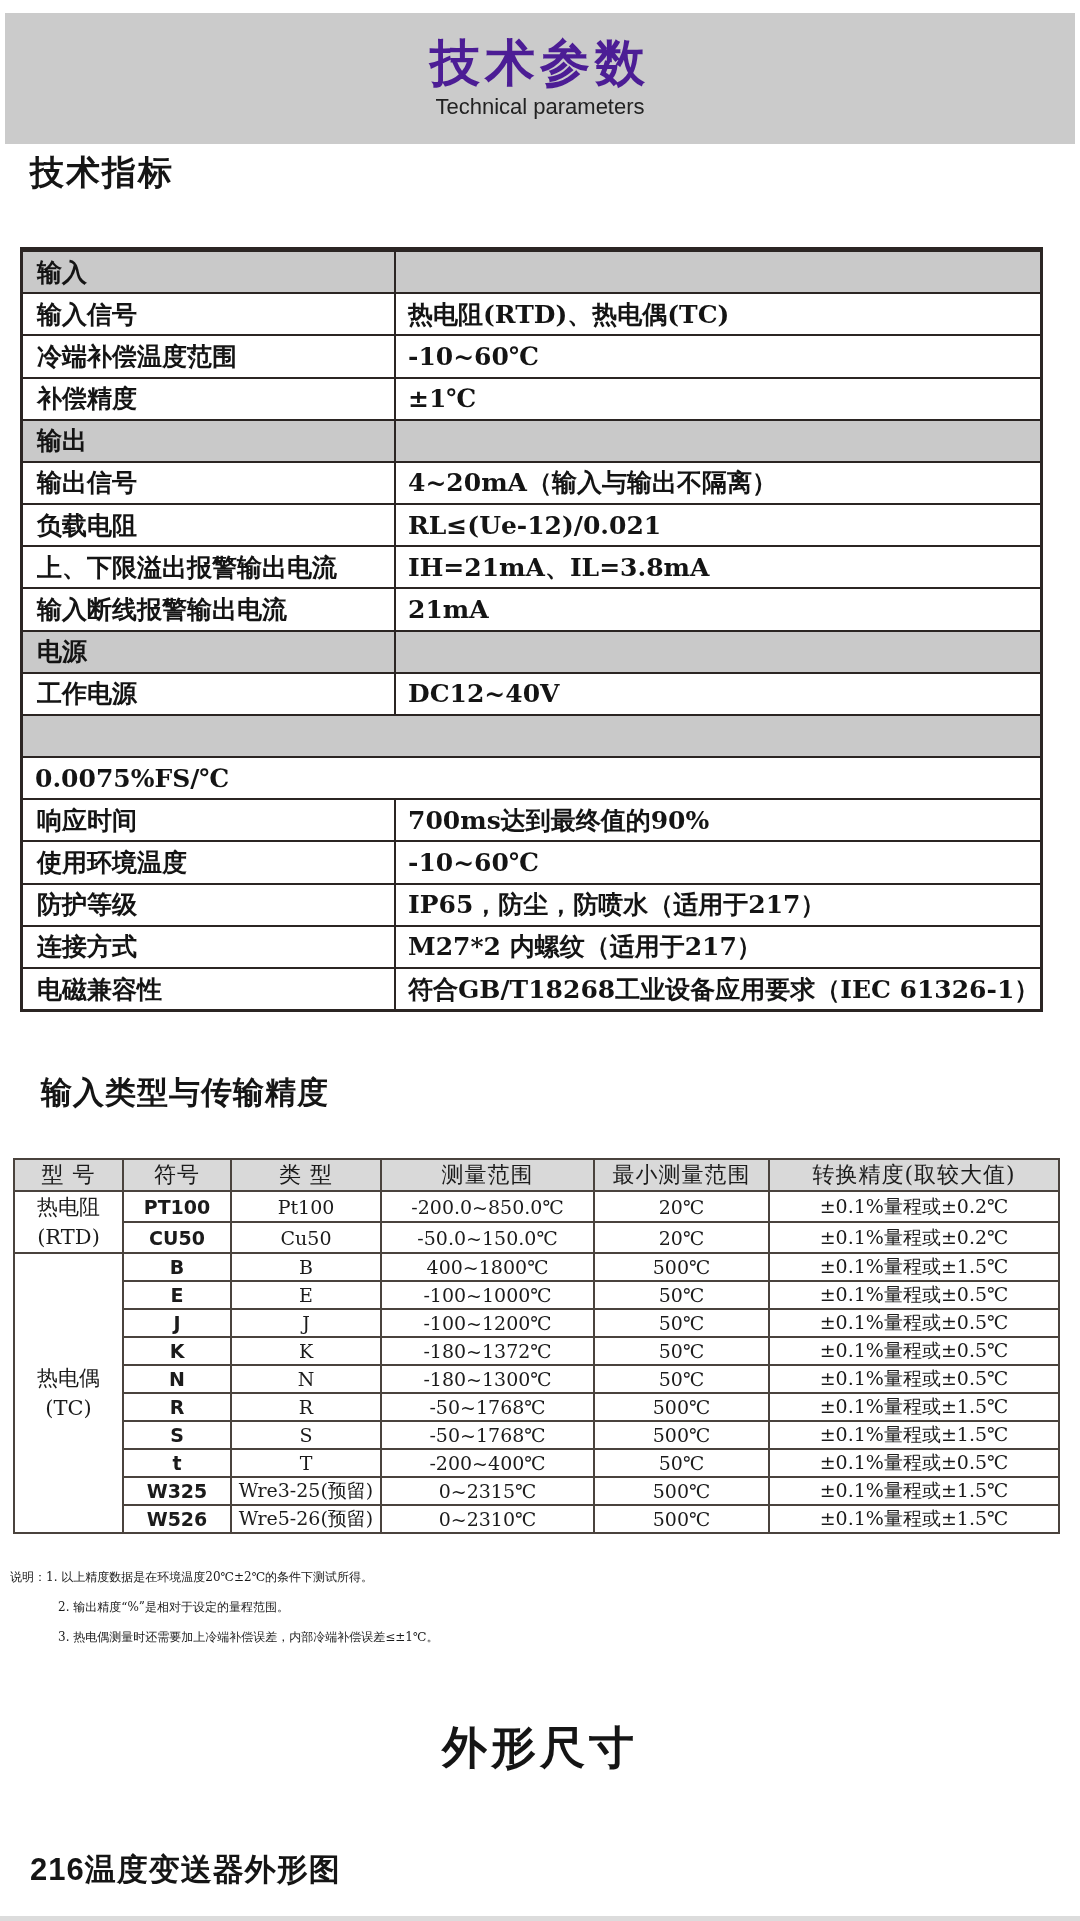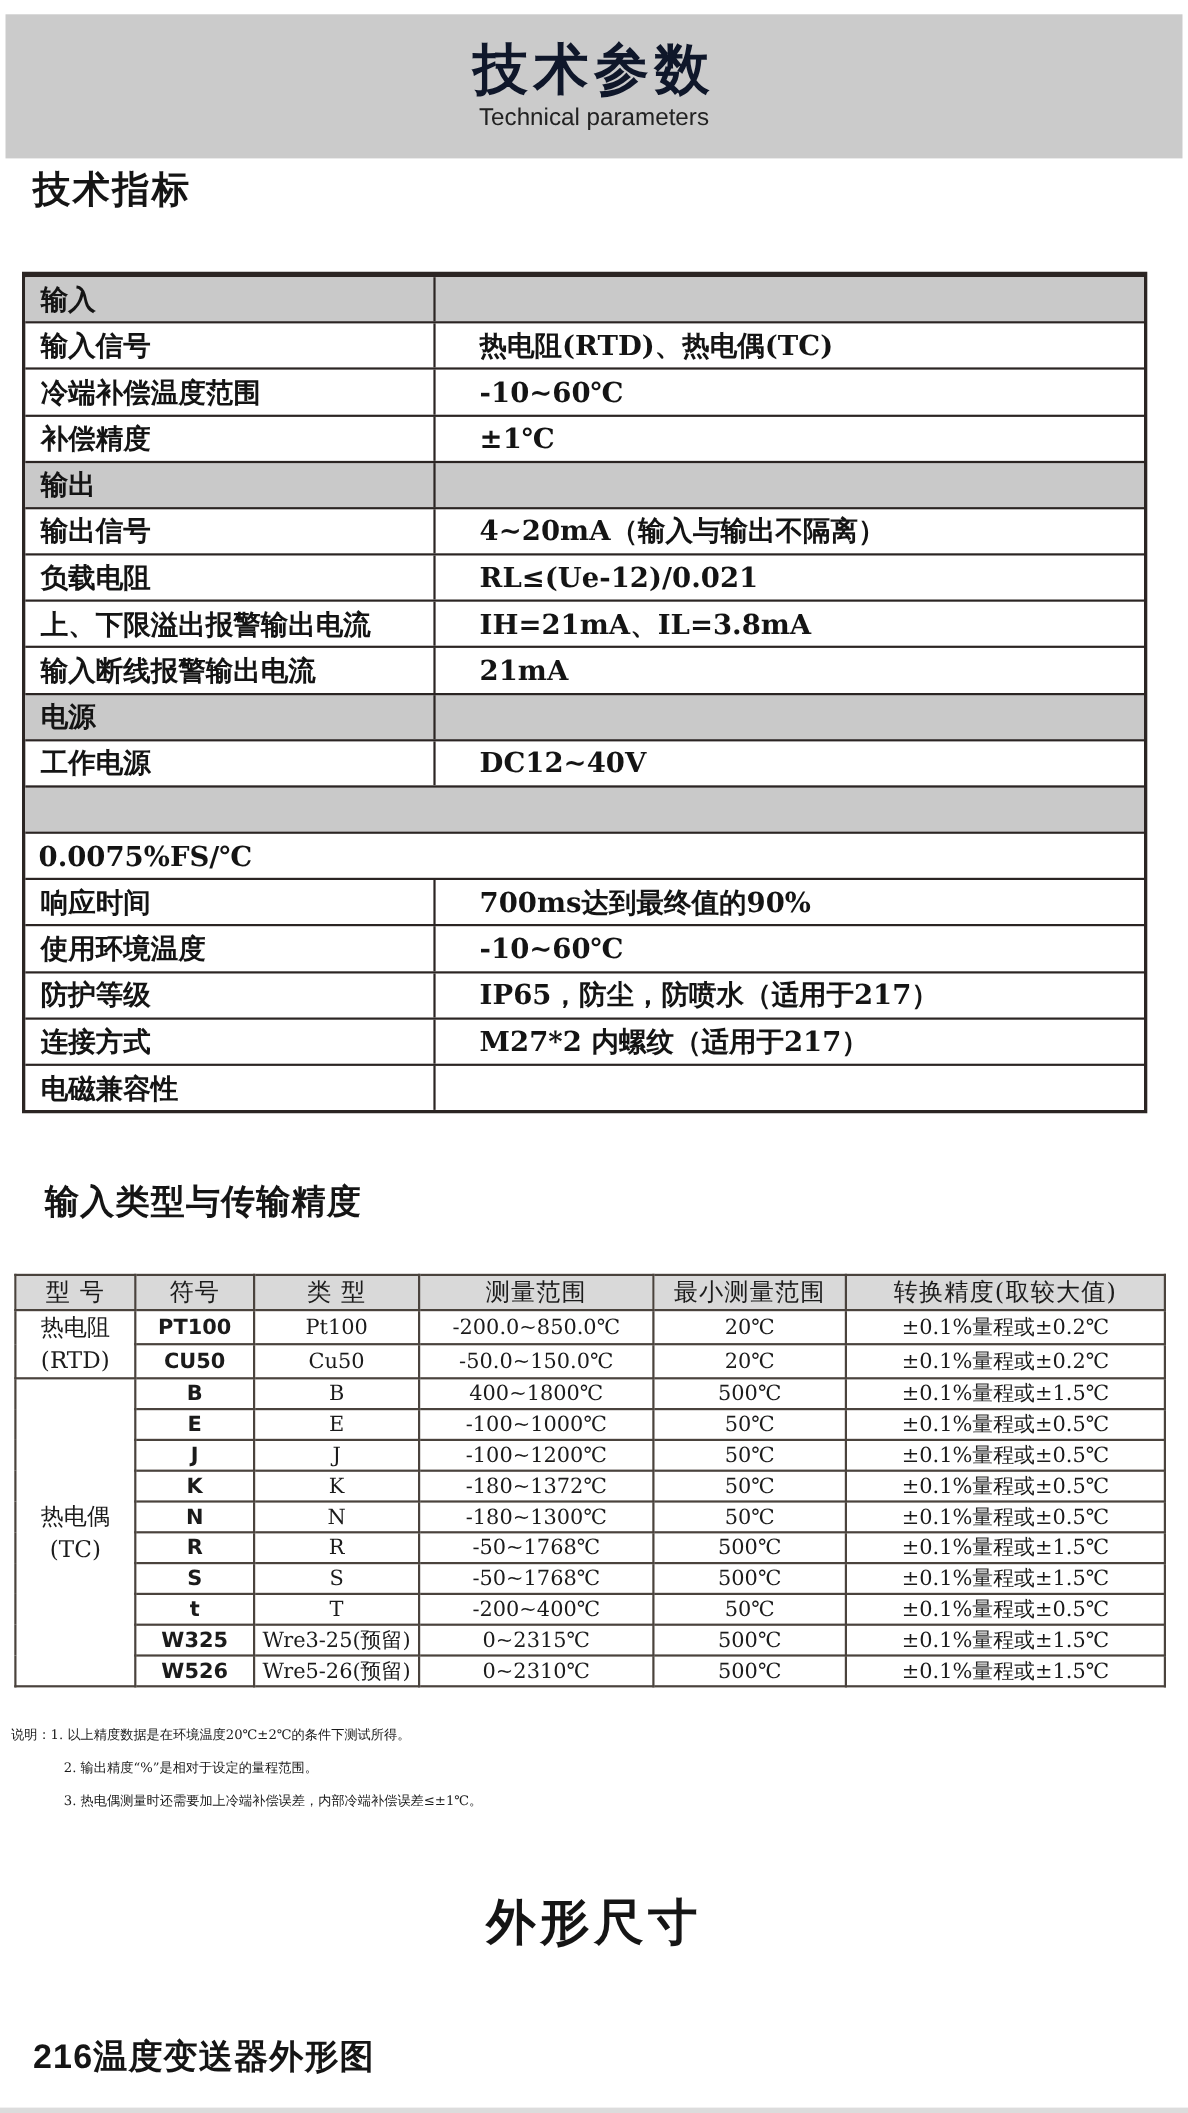--- a/index.html
+++ b/index.html
@@ -6,35 +6,35 @@
   body{
     width:1080px;height:1921px;position:relative;background:#ffffff;
     font-family:"Liberation Sans","DejaVu Sans",sans-serif;color:#151515;
     overflow:hidden;
   }
   
   .banner{
     position:absolute;left:5px;top:13px;width:1070px;height:131px;
     background:#cbcbcb;display:flex;flex-direction:column;align-items:center;justify-content:center;
   }
-  .banner-title{font-size:50px;font-weight:bold;letter-spacing:5px;line-height:1.05;color:#0f172a;}
+  .banner-title{font-size:50px;font-weight:bold;letter-spacing:5px;line-height:1.05;color:#4c1d95;}
   .banner-sub{font-size:22px;color:#222;margin-top:4px;letter-spacing:0px;}
   
   .h-tech{position:absolute;left:30px;top:150px;font-size:34px;font-weight:bold;letter-spacing:2px;}
   .h-input{position:absolute;left:24px;top:1072px;font-size:31px;font-weight:bold;letter-spacing:1px;margin-left:17px;}
   .h-dim{position:absolute;left:0;top:1718px;width:1080px;text-align:center;font-size:45px;font-weight:bold;letter-spacing:4px;}
   .h-outline{position:absolute;left:30px;top:1849px;font-size:31px;font-weight:bold;letter-spacing:1px;}
   
   .t1{
     position:absolute;left:20px;top:247px;width:1023px;height:765px;box-sizing:border-box;
     border:3px solid #2b2523;border-top-width:5px;
     display:flex;flex-direction:column;
     font-family:"DejaVu Serif","Liberation Serif",serif;font-weight:bold;font-size:25px;color:#141414;
   }
-  .t1-row{flex:1;display:flex;border-top:2px solid #2b2523;min-height:0;gap:28px;}
+  .t1-row{flex:1;display:flex;border-top:2px solid #2b2523;min-height:0;}
   .t1-row:first-child{border-top:none;}
   .t1-row.section{background:#c9c9c9;}
   .t1-label{width:373px;box-sizing:border-box;border-right:2px solid #2b2523;display:flex;align-items:center;padding-left:14px;white-space:nowrap;}
   .t1-value{flex:1;display:flex;align-items:center;padding-left:12px;white-space:nowrap;}
   
   .t2{
     position:absolute;left:13px;top:1158px;width:1045px;border-collapse:collapse;table-layout:fixed;
     font-family:"DejaVu Serif","Liberation Serif",serif;color:#1b1b1b;
   }
   .t2 th,.t2 td{border:2px solid #4a433d;text-align:center;padding:0;overflow:hidden;}
@@ -124,20 +124,21 @@
     <div class="t1-row">
       <div class="t1-label">防护等级</div>
       <div class="t1-value">IP65，防尘，防喷水（适用于217）</div>
     </div>
     <div class="t1-row">
       <div class="t1-label">连接方式</div>
       <div class="t1-value">M27*2 内螺纹（适用于217）</div>
     </div>
     <div class="t1-row">
       <div class="t1-label">电磁兼容性</div>
+      <div class="t1-value">符合GB/T18268工业设备应用要求（IEC 61326-1）</div>
     </div>
   </div>
 
 <div class="h-input">输入类型与传输精度</div>
 
 <table class="t2">
   <colgroup>
     <col style="width:109px">
       <col style="width:108px">
       <col style="width:150px">

